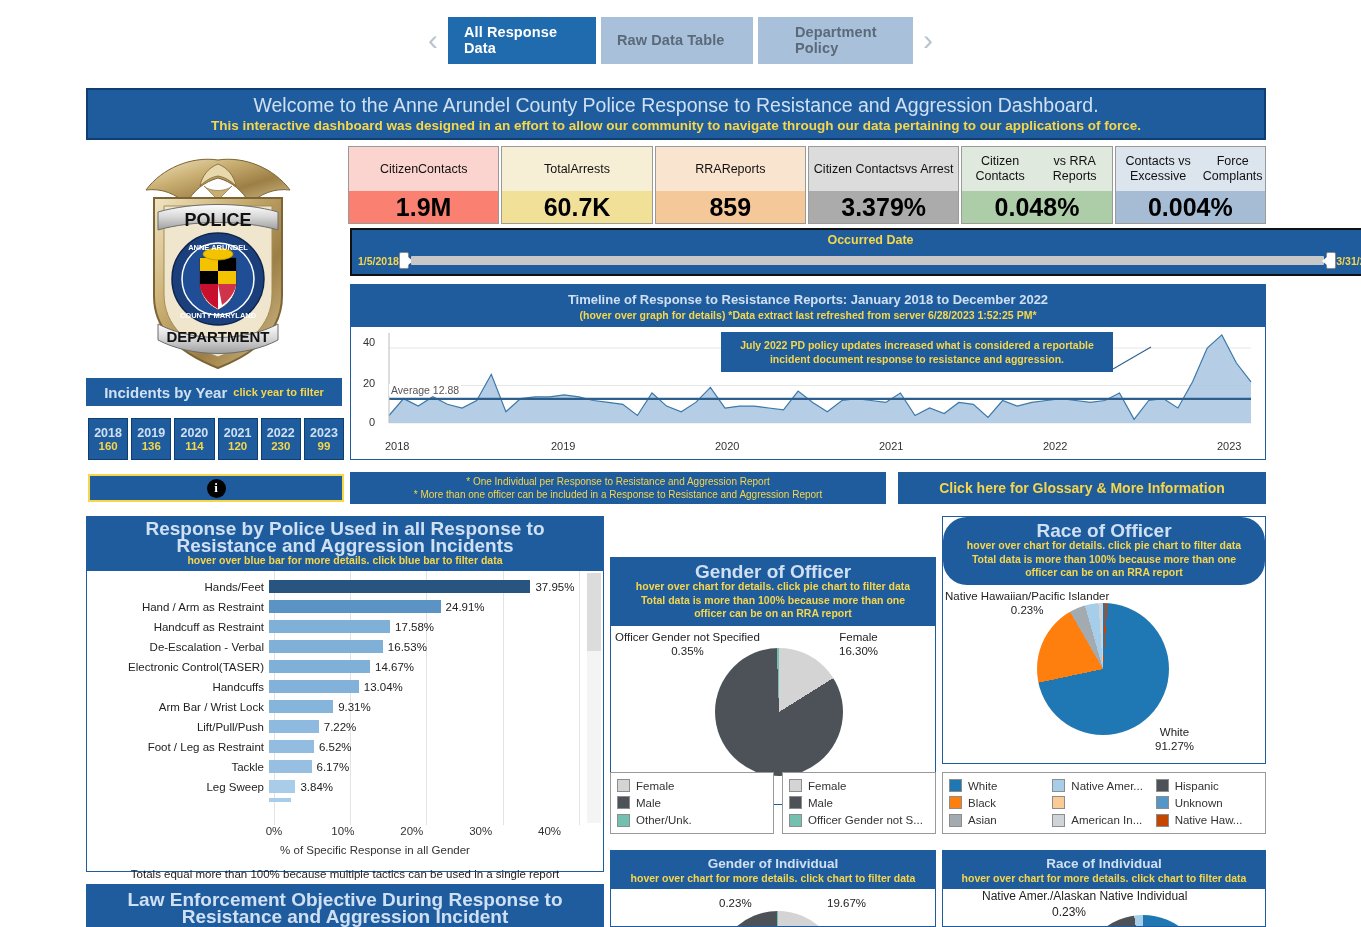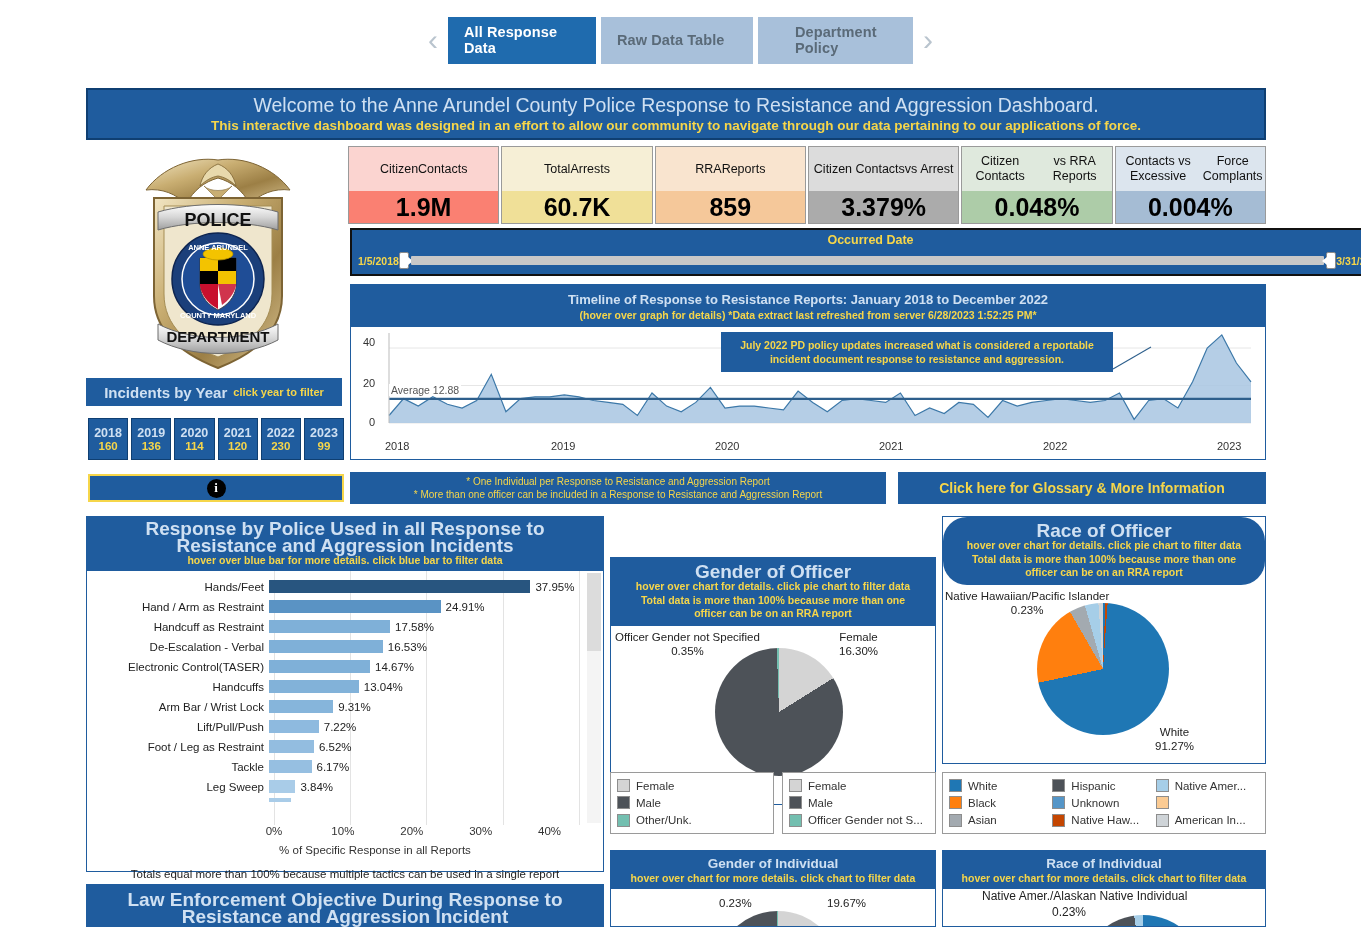--- a/index.html
+++ b/index.html
@@ -406,21 +406,21 @@
           <div class="thumb"></div>
         </div>
     </div>
     <div class="bar-axis" id="bar-axis">
         <span style="left: 0px;">0%</span>
         <span style="left: 68.8889px;">10%</span>
         <span style="left: 137.778px;">20%</span>
         <span style="left: 206.667px;">30%</span>
         <span style="left: 275.556px;">40%</span>
       </div>
-    <div class="bar-xtitle">% of Specific Response in all Reports</div>
+    <div class="bar-xtitle">% of Specific Response in all Gender</div>
     <div class="bar-foot">Totals equal more than 100% because multiple tactics can be used in a single report</div>
   </div>
 
   <div class="panel lawpanel">
     <div class="ph" style="height:46px;">
       <div class="h1">Law Enforcement Objective During Response to Resistance and Aggression Incident</div>
     </div>
   </div>
 
   <div class="panel pie-go">
@@ -509,46 +509,46 @@
         </div>
         <div class="legit">
           <span class="sw" style="background:#FF7F0E"></span>
           <span>Black</span>
         </div>
         <div class="legit">
           <span class="sw" style="background:#A3AAB0"></span>
           <span>Asian</span>
         </div>
       </div>
+      <div class="legcol" id="leg-r3">
+        <div class="legit">
+          <span class="sw" style="background:#A6CEE8"></span>
+          <span>Native Amer...</span>
+        </div>
+        <div class="legit">
+          <span class="sw" style="background:#FBCB93"></span>
+          <span></span>
+        </div>
+        <div class="legit">
+          <span class="sw" style="background:#CFD4D8"></span>
+          <span>American In...</span>
+        </div>
+      </div>
       <div class="legcol" id="leg-r2">
         <div class="legit">
           <span class="sw" style="background:#4D5258"></span>
           <span>Hispanic</span>
         </div>
         <div class="legit">
           <span class="sw" style="background:#5596C8"></span>
           <span>Unknown</span>
         </div>
         <div class="legit">
           <span class="sw" style="background:#C44601"></span>
           <span>Native Haw...</span>
-        </div>
-      </div>
-      <div class="legcol" id="leg-r3">
-        <div class="legit">
-          <span class="sw" style="background:#A6CEE8"></span>
-          <span>Native Amer...</span>
-        </div>
-        <div class="legit">
-          <span class="sw" style="background:#FBCB93"></span>
-          <span></span>
-        </div>
-        <div class="legit">
-          <span class="sw" style="background:#CFD4D8"></span>
-          <span>American In...</span>
         </div>
       </div>
   </div>
 
   <div class="panel pie-gi">
     <div class="ph ph-sm" style="height:38px;">
       <div class="h1">Gender of Individual</div>
       <div class="h2">hover over chart for more details. click chart to filter data</div>
     </div>
     <div style="position:relative;height:39px;">

